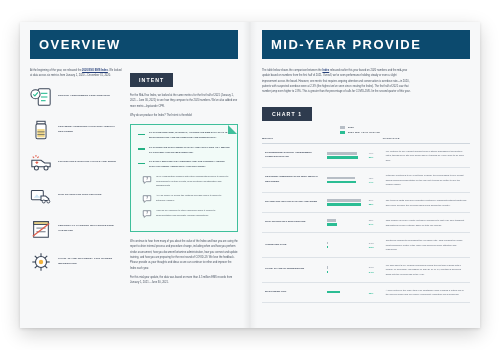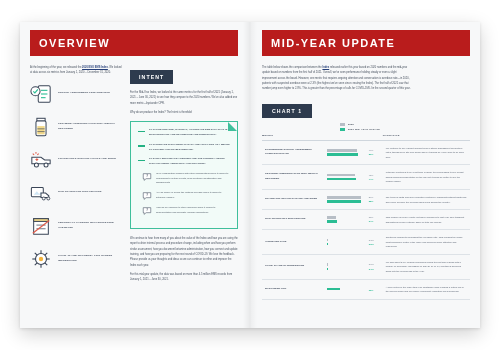--- a/index.html
+++ b/index.html
@@ -19,22 +19,22 @@
     background:linear-gradient(to right,rgba(0,0,0,0) 0%,rgba(0,0,0,.05) 45%,rgba(0,0,0,.07) 50%,rgba(0,0,0,.04) 56%,rgba(0,0,0,0) 100%);
     pointer-events:none;
   }
 
   .page{position:absolute;top:0;height:100%;box-sizing:border-box;}
   .page-left{left:0;width:50%;padding:8px 12px 8px 10px;}
   .page-right{left:50%;width:50%;padding:8px 10px 8px 12px;}
 
   
   .bar{
-    background:#b91c1c;color:#ffffff;
-    font-size:11px;font-weight:bold;letter-spacing:1.5px;
+    background:#0c4a6e;color:#ffffff;
+    font-size:13px;font-weight:bold;letter-spacing:1.5px;
     padding:7px 9px;box-sizing:border-box;
   }
   .bar-overview{width:100%;}
   .bar-midyear{width:100%;}
 
   
   .left-cols{display:flex;gap:8px;margin-top:9px;}
   .col-a{width:46%;}
   .col-b{width:54%;}
 
@@ -265,21 +265,21 @@
 
           <p class="p">We continue to hear from many of you about the value of the Index and how you are using the report to drive internal process and procedure change, including when and how you perform stroke assessment, how you document ketamine administration, how you connect and update training, and how you are preparing for the next round of COVID-19. We love the feedback. Please provide us your thoughts and ideas so we can continue to refine and improve the Index each year.</p>
           <p class="p">For this mid-year update, the data was based on more than 4.5 million EMS records from January 1, 2021 – June 30, 2021.</p>
         </div>
 
       </div>
     </div>
 
     <div class="page page-right">
 
-      <div class="bar bar-midyear">MID-YEAR UPDATE</div>
+      <div class="bar bar-midyear">MID-YEAR PROVIDE</div>
 
       <p class="p" style="margin-top:9px;width:72%;"><span>The table below shows the comparison between the </span><span class="lnk">Index</span><span> released earlier this year based on 2020 numbers and the mid-year update based on numbers from the first half of 2021. Overall, we've seen performance holding steady or even a slight improvement across the board. However, one metric that requires ongoing attention and conversation is overdose rate—in 2020, patients with suspected overdose were at 2.3% (the highest we've seen since creating the Index). The first half of 2021 saw that number jump even higher to 2.8%. This is greater than the percentage of calls for COVID-19/ILI in the second quarter of this year.</span></p>
 
       <span class="chart-pill">CHART 1</span>
 
       <div class="legend">
         <div class="lg-item">
           <span class="lg-sw bar-2020"></span>
           <span class="lg-txt">2020</span>
         </div>

